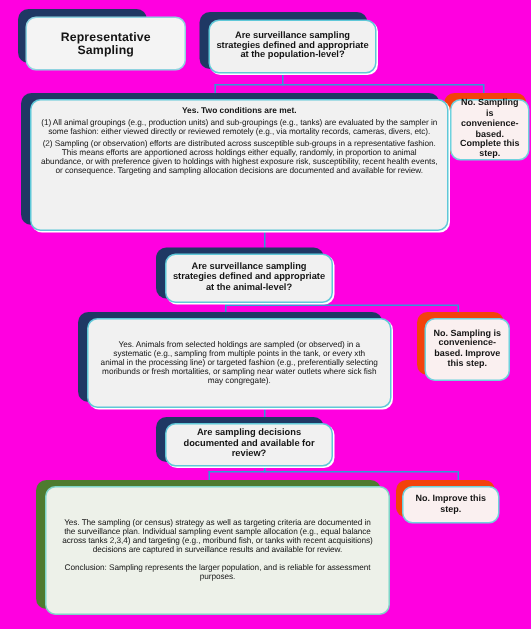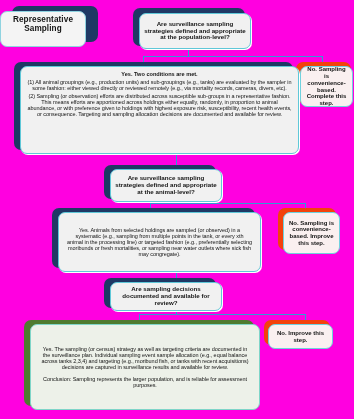--- a/index.html
+++ b/index.html
@@ -113,21 +113,21 @@
   <div class="conn v" style="left:305px; top:203px; height:8px;"></div>
 
   <div class="conn v" style="left:176px; top:267px; height:14px;"></div>
 
   <div class="conn v" style="left:176px; top:307px; height:8px;"></div>
   <div class="conn h" style="left:139px; top:314px; width:166px;"></div>
   <div class="conn v" style="left:139px; top:314px; height:8px;"></div>
   <div class="conn v" style="left:305px; top:314px; height:8px;"></div>
 
   <div class="shadow sh-navy" style="left:12px; top:6px; width:86px; height:36px;"></div>
-  <div class="box bx-title" style="left:0; top:11px; width:86px; height:36px; display:flex; justify-content:center;">
+  <div class="box bx-title" style="left:17px; top:11px; width:107px; height:36px; display:flex; align-items:center; justify-content:center;">
     <div class="inner t-title">Representative Sampling</div>
   </div>
 
   <div class="shadow sh-navy" style="left:133px; top:8px; width:112px; height:38px;"></div>
   <div class="box bx-blue" style="left:139px; top:13px; width:112px; height:36px; display:flex; align-items:center; justify-content:center;">
     <div class="inner t-q">Are surveillance sampling strategies defined and appropriate at the population-level?</div>
   </div>
 
   <div class="shadow sh-navy" style="left:14px; top:62px; width:279px; height:88px;"></div>
   <div class="box bx-blue" style="left:20px; top:66px; width:279px; height:88px;">

